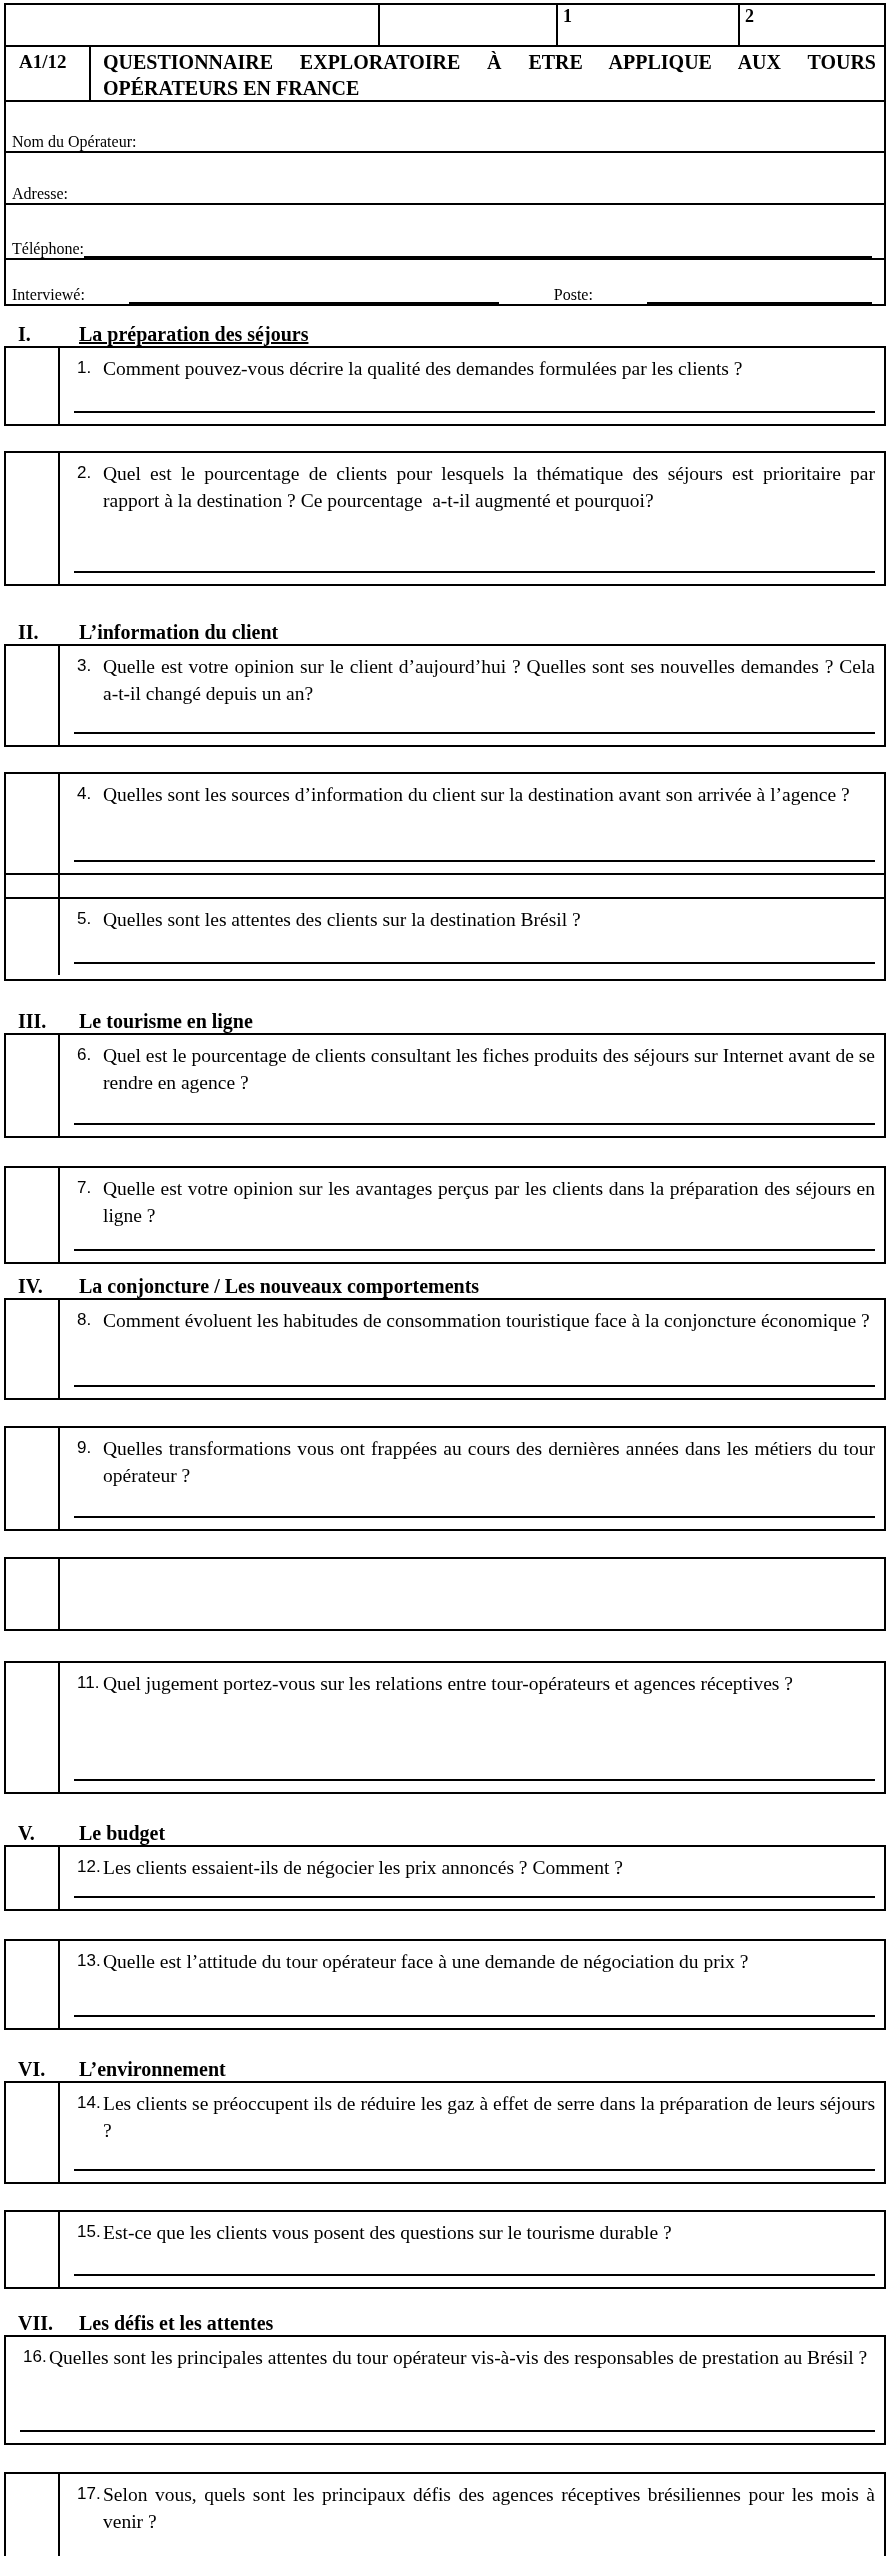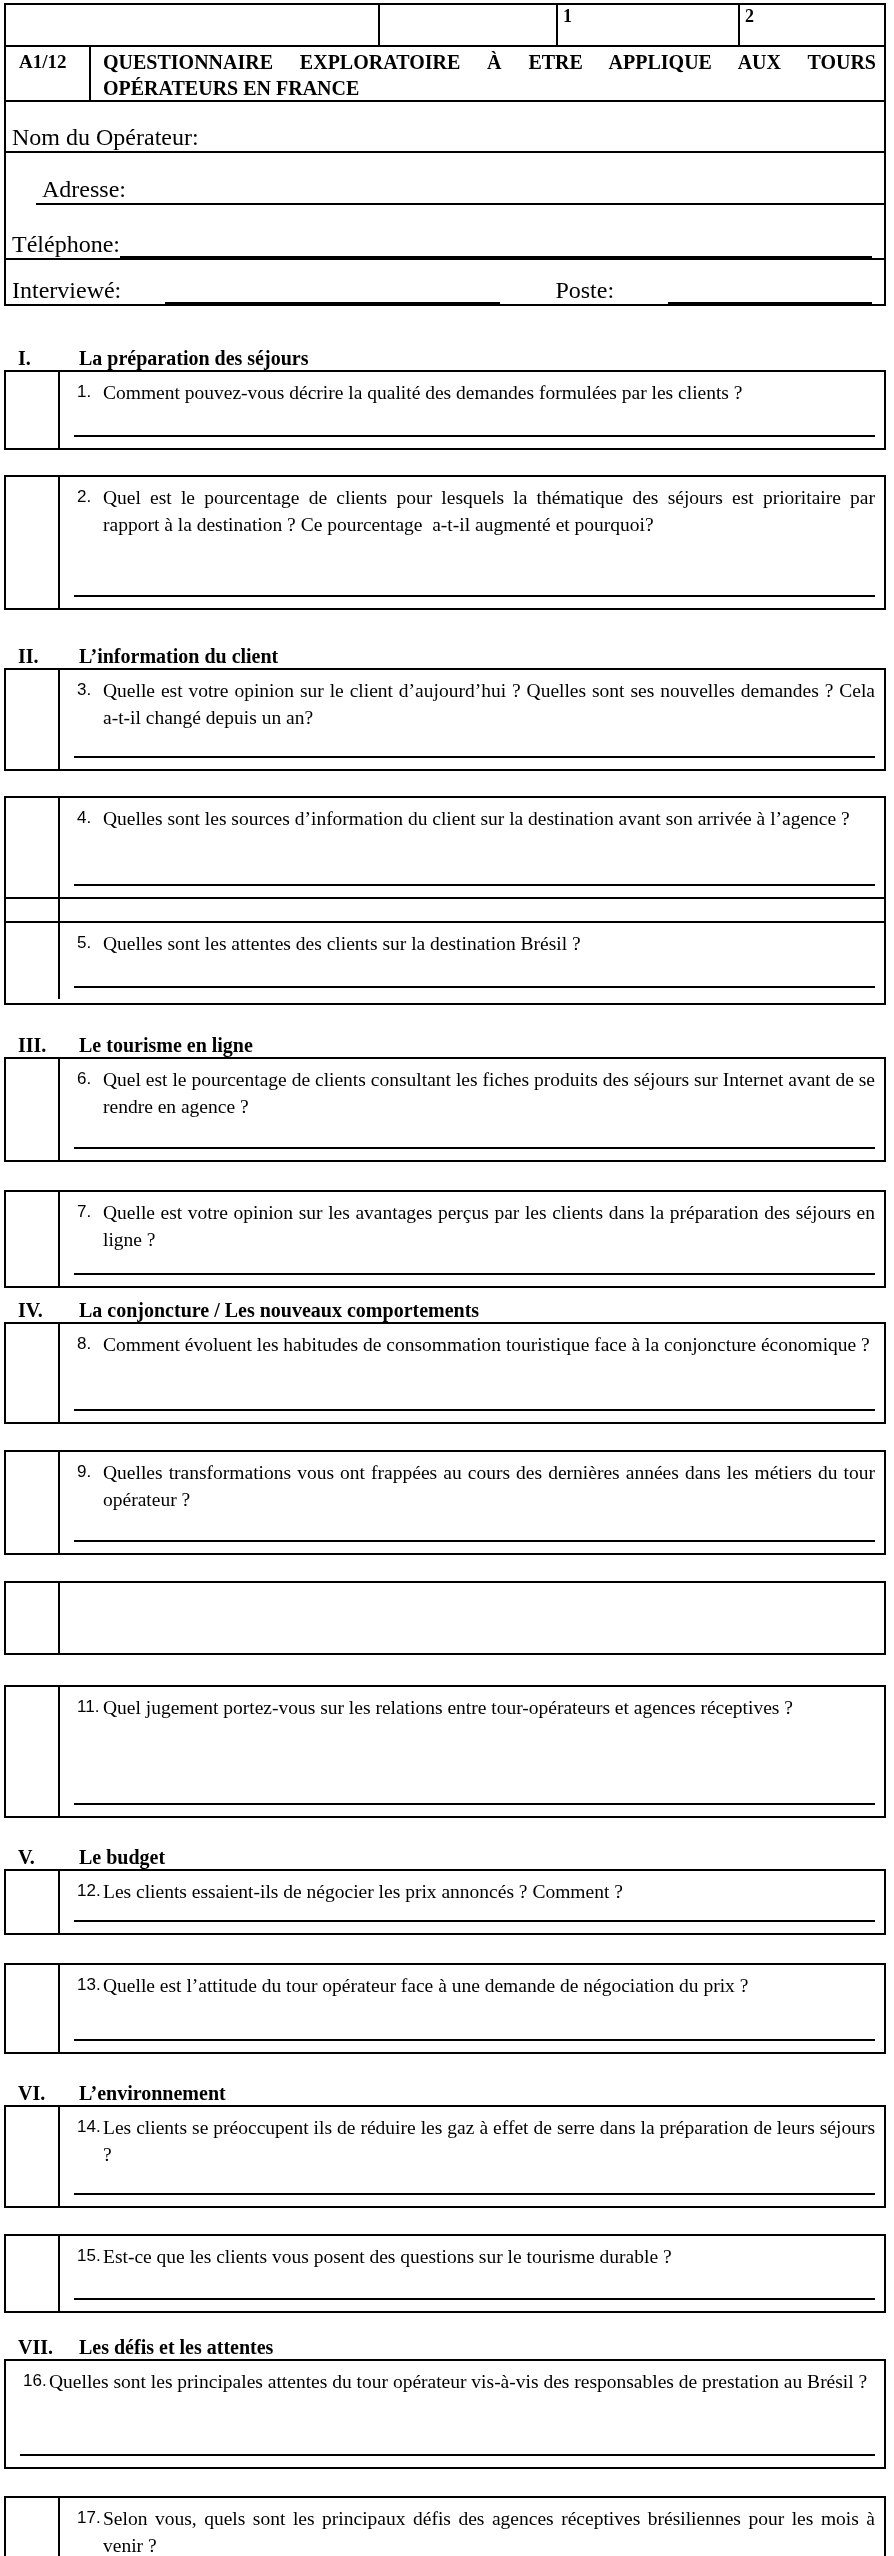--- a/index.html
+++ b/index.html
@@ -19,32 +19,32 @@
   .hrow { display:flex; border-bottom:2px solid #000; overflow:hidden; }
   .hrow:last-child { border-bottom:none; }
   .hr1 { height:42px; }
   .hr1 .c { border-right:2px solid #000; height:100%; padding:1px 0 0 5px; font-weight:bold; font-size:18px; }
   .hr1 .c:last-child { border-right:none; }
   .c1 { width:374px; } .c2 { width:178px; } .c3 { width:182px; } .c4 { flex:1; }
   .hr2 { height:55px; }
   .code-cell { width:85px; border-right:2px solid #000; font-weight:bold; font-size:19px; padding:4px 0 0 13px; }
   .title-cell { flex:1; font-weight:bold; font-size:20px; line-height:26px; text-align:justify; padding:2px 8px 0 12px; overflow:hidden; }
   .hr3 { height:51px; } .hr4 { height:52px; } .hr5 { height:55px; } .hr6 { height:44px; }
-  .fieldrow { padding:16px 12px 0 6px; font-size:24px; display:flex; align-items:flex-end; }
-  .hr4.fieldrow { padding-top:6px;margin-left:30px; }
+  .fieldrow { padding:16px 12px 0 6px; font-size:16px; display:flex; align-items:flex-end; }
+  .hr4.fieldrow { padding-top:6px; }
   .hr5.fieldrow { padding-top:19px; }
   .hr6.fieldrow { padding-top:12px;gap:44px; }
   .uline { display:inline-block; border-bottom:2px solid #000; height:26px; }
   .ufill { flex:1; }
   .u1 { width:424px; } .u2 { width:258px; }
   .poste-lbl { margin-left:11px; margin-right:10px; }
   
   .sec { height:24px; font-weight:bold; font-size:20px; line-height:24px; padding-left:14px; }
   .sec-num { display:inline-block; width:61px; }
-  .sec-i   { margin-top:40px; }
+  .sec-i   { margin-top:16px;text-decoration:underline; }
   .sec-ii  { margin-top:34px; }
   .sec-iii { margin-top:28px; }
   .sec-iv  { margin-top:10px; }
   .sec-v   { margin-top:27px; }
   .sec-vi  { margin-top:27px; }
   .sec-vii { margin-top:22px; }
   
   .qbox { width:882px; border:2px solid #000; display:flex; overflow:hidden; }
   .qleft { width:54px; flex:none; border-right:2px solid #000; }
   .qmain { flex:1; position:relative; padding:7px 9px 0 17px; }

